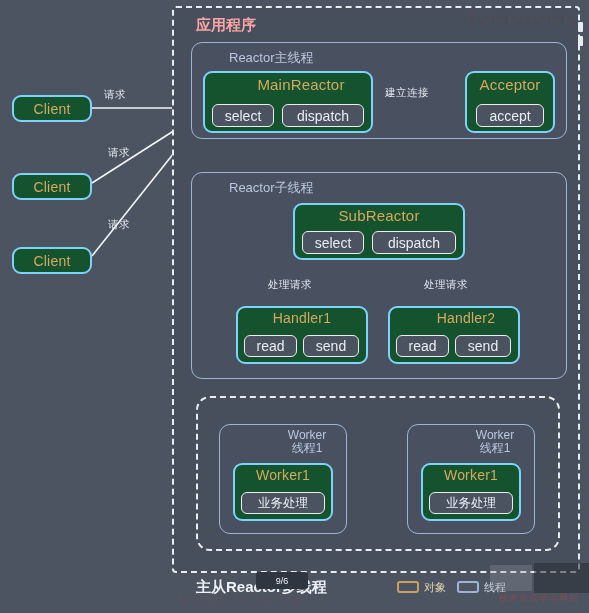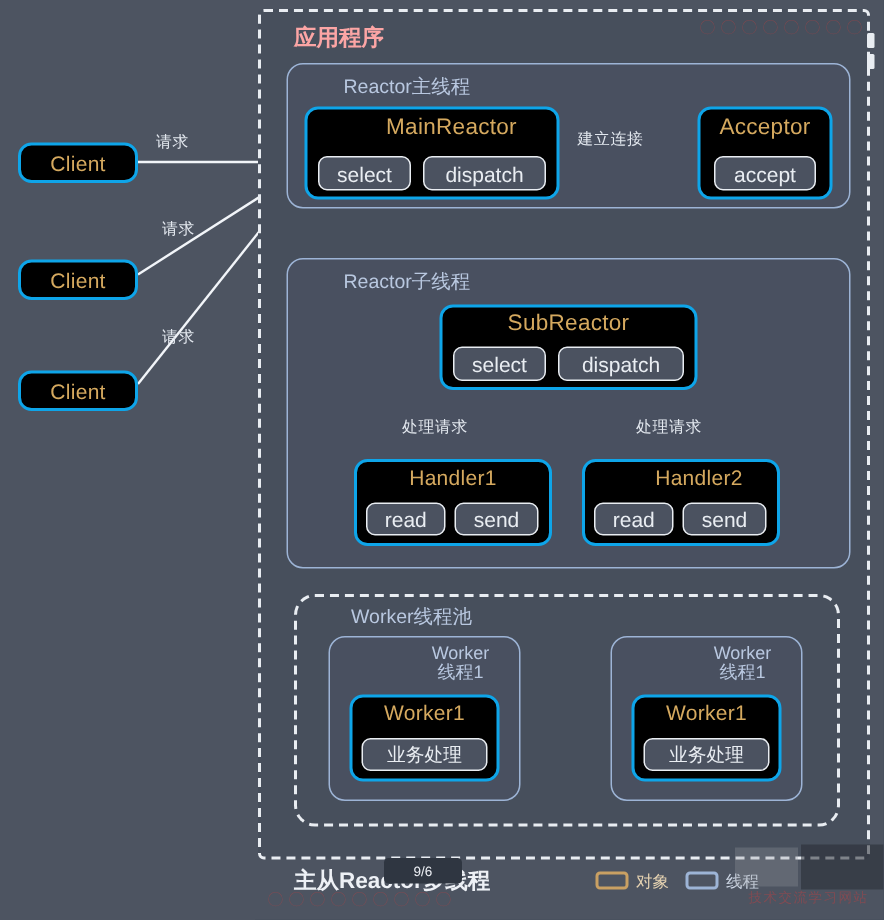--- a/index.html
+++ b/index.html
@@ -8,22 +8,22 @@
     background:#4d5461;
     font-family:"Liberation Sans","DejaVu Sans",sans-serif;
     -webkit-font-smoothing:antialiased;
   }
   #stage{position:absolute;inset:0;width:589px;height:613px;}
 
   
   .abs{position:absolute;box-sizing:border-box;}
 
   .obj-box{            
-    border:2px solid #0ea5e9;border-radius:9px;
-    background:#000000;
+    border:2px solid #7dd3fc;border-radius:9px;
+    background:#14532d;
   }
   .thread-box{         
     border:1.5px solid #9db4d6;border-radius:11px;
     background:#495060;
   }
   .dashed-box{
     border:2px dashed #e9edf2;border-radius:4px;
     background:#474f5c;
   }
   .dashed-box.round{border-radius:14px;background:transparent;}
@@ -158,21 +158,20 @@
   <div class="abs title-orange" style="left:236px;top:310px;width:132px;font-size:14px;">Handler1</div>
   <div class="abs pill" style="left:244px;top:335px;width:53px;height:22px;">read</div>
   <div class="abs pill" style="left:303px;top:335px;width:56px;height:22px;">send</div>
 
   <div class="abs obj-box" style="left:388px;top:306px;width:132px;height:58px;"></div>
   <div class="abs title-orange" style="left:388px;top:310px;width:156px;font-size:14px;">Handler2</div>
   <div class="abs pill" style="left:396px;top:335px;width:53px;height:22px;">read</div>
   <div class="abs pill" style="left:455px;top:335px;width:56px;height:22px;">send</div>
 
   <div class="abs dashed-box round" style="left:196px;top:396px;width:364px;height:155px;"></div>
-  <div class="abs title-blue" style="left:210px;top:402px;">Worker线程池</div>
 
   <div class="abs thread-box" style="left:219px;top:424px;width:128px;height:110px;"></div>
   <div class="abs title-blue" style="left:219px;top:429px;width:128px;text-align:center;line-height:13px;font-size:12px;">
     <span>Worker</span><br>
     <span>线程1</span>
   </div>
   <div class="abs obj-box" style="left:233px;top:463px;width:100px;height:58px;"></div>
   <div class="abs title-orange" style="left:233px;top:467px;width:100px;font-size:14px;">Worker1</div>
   <div class="abs pill" style="left:241px;top:492px;width:84px;height:22px;font-size:12.5px;">业务处理</div>
 

